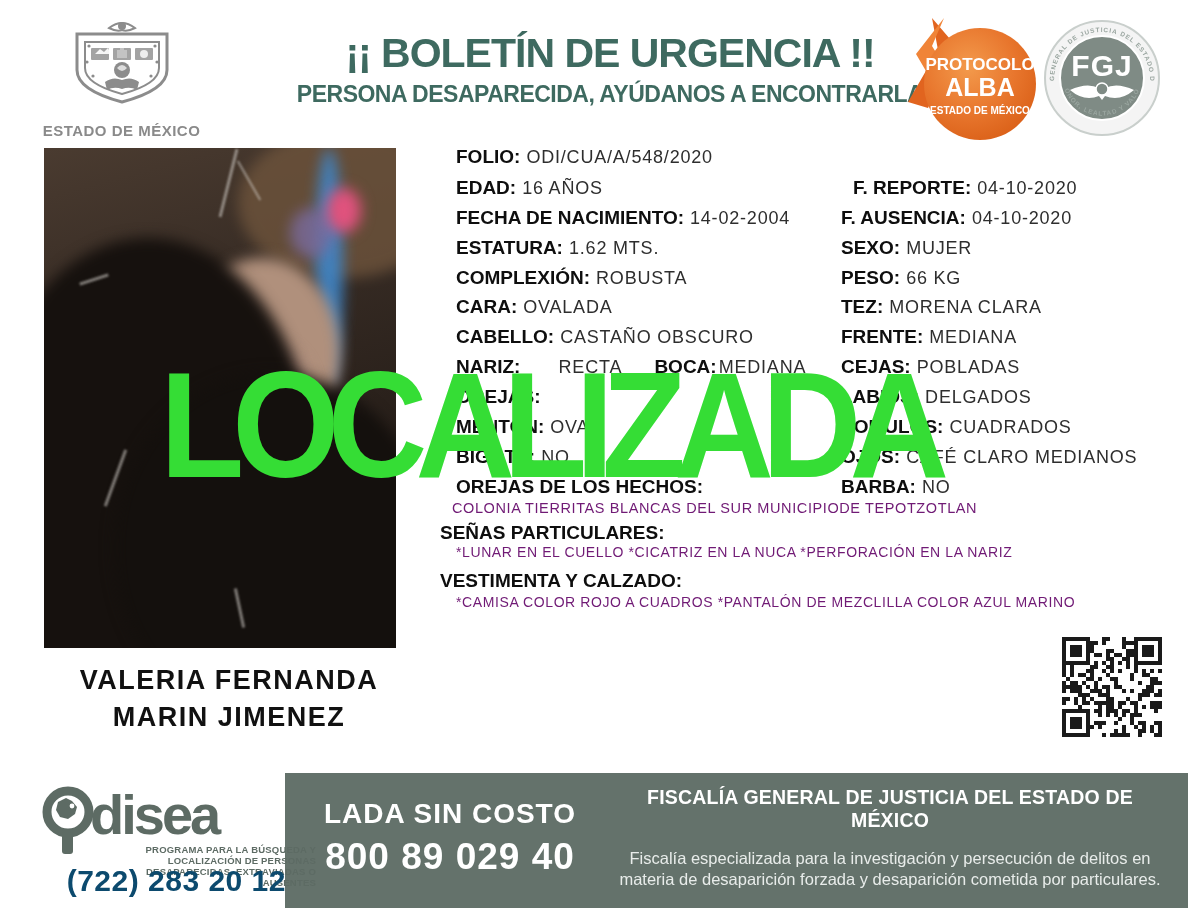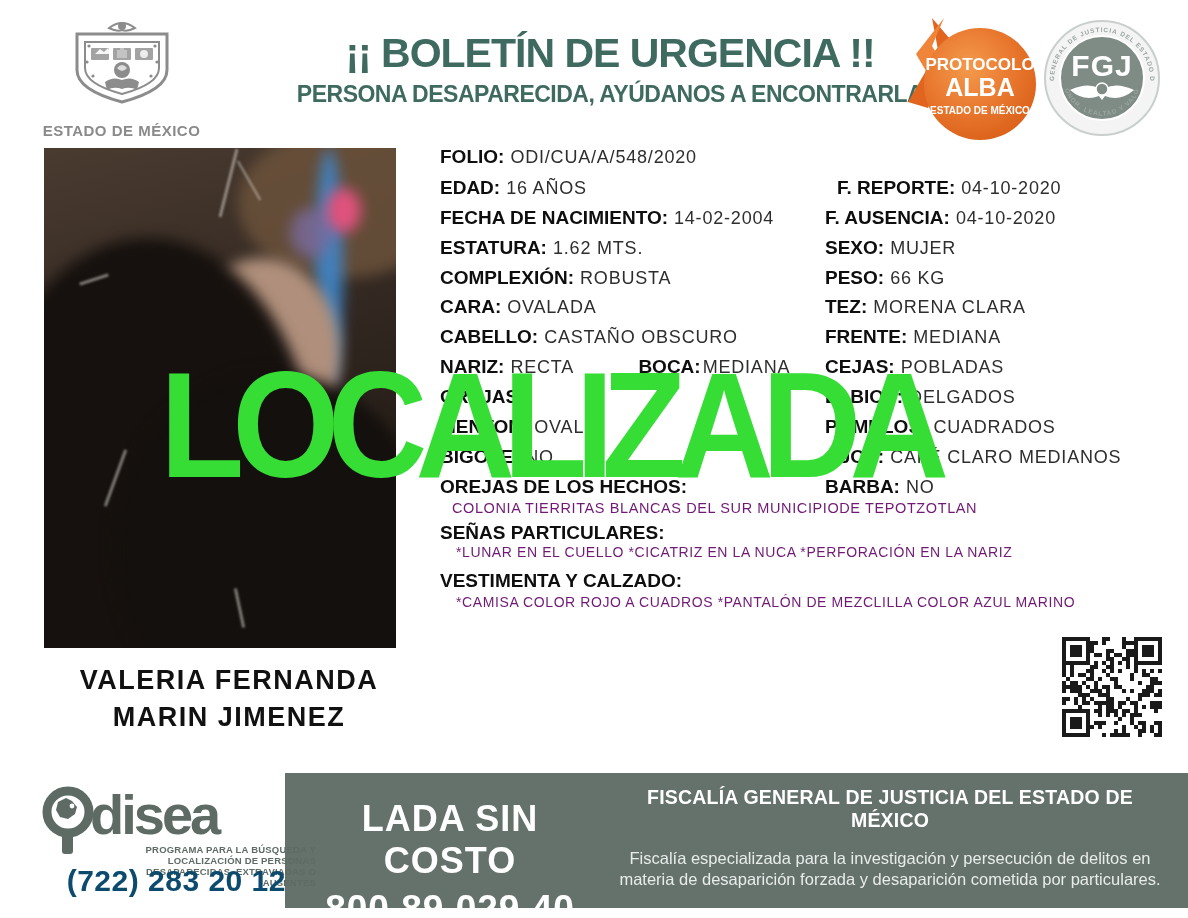--- a/index.html
+++ b/index.html
@@ -33,39 +33,39 @@
   .scratch { position:absolute; background:#d8d4cf; opacity:.55; filter:blur(1px); }
   .s1 { left:52%; top:0%; width:3px; height:14%; transform:rotate(14deg); }
   .s2 { left:58%; top:2%; width:2px; height:9%; transform:rotate(-30deg); }
   .s3 { left:10%; top:26%; width:30px; height:3px; transform:rotate(-18deg); }
   .s4 { left:20%; top:60%; width:3px; height:60px; transform:rotate(20deg); }
   .s5 { left:55%; top:88%; width:3px; height:40px; transform:rotate(-12deg); }
   
   .name-block { position:absolute; left:24px; top:662px; width:410px; text-align:center;
                 font-size:27px; font-weight:bold; color:#111; letter-spacing:1.5px; line-height:37px; }
   
-  .fields { position:absolute; left:0; top:0; width:1048px; height:918px; }
+  .fields { position:absolute; left:16px; top:0; width:1048px; height:918px;text-align:center; }
   .frow { position:absolute; white-space:nowrap; }
   .flabel { font-size:19px; font-weight:bold; color:#0e0e0e; }
   .fvalue { font-size:18px; color:#2e2e2e; letter-spacing:.8px; margin-left:6px; }
   .fsmall { position:absolute; font-size:14.5px; color:#701a75; letter-spacing:.6px; white-space:nowrap; }
   
   .watermark { position:absolute; left:160px; top:350px; z-index:40; font-size:150px; line-height:1;
                font-weight:bold; letter-spacing:-13px; transform:scaleX(.92); transform-origin:left top; }
   
   .qr { position:absolute; left:1062px; top:637px; width:100px; height:100px; }
   
   .footer-bar { position:absolute; left:285px; top:773px; width:903px; height:135px; background:#64726b; }
   .odisea-wrap { position:absolute; left:36px; top:786px; width:250px; }
   .odisea-tagline { position:absolute; left:104px; top:844px; width:212px; font-size:9.5px; line-height:11px;
                     color:#5d6b64; font-weight:bold; letter-spacing:.2px;text-align:right; }
   .odisea-phone { position:absolute; left:26px; top:864px; width:260px; text-align:right;
                   font-size:30px; font-weight:bold; color:#0c4a6e; letter-spacing:.5px; }
   .lada-block { position:absolute; left:300px; top:798px; width:300px; text-align:center; color:#fff; }
-  .lada-l1 { font-size:36px; font-weight:bold; letter-spacing:1px; }
+  .lada-l1 { font-size:28px; font-weight:bold; letter-spacing:1px; }
   .lada-l2 { font-size:37px; font-weight:bold; margin-top:6px; letter-spacing:1px; }
   .fisc-block { position:absolute; left:610px; top:786px; width:560px; color:#fff; }
   .fisc-title { text-align:center; font-size:19.5px; font-weight:bold; letter-spacing:.2px; }
   .fisc-desc  { text-align:center; font-size:16.5px; margin-top:16px; line-height:21px; color:#e8ecea; }
   .fisc-addr  { text-align:right; font-size:16.5px; font-weight:bold; margin-top:14px; line-height:21px; padding-right:6px; }
 </style>
 </head>
 <body>
 
 <div class="page">

